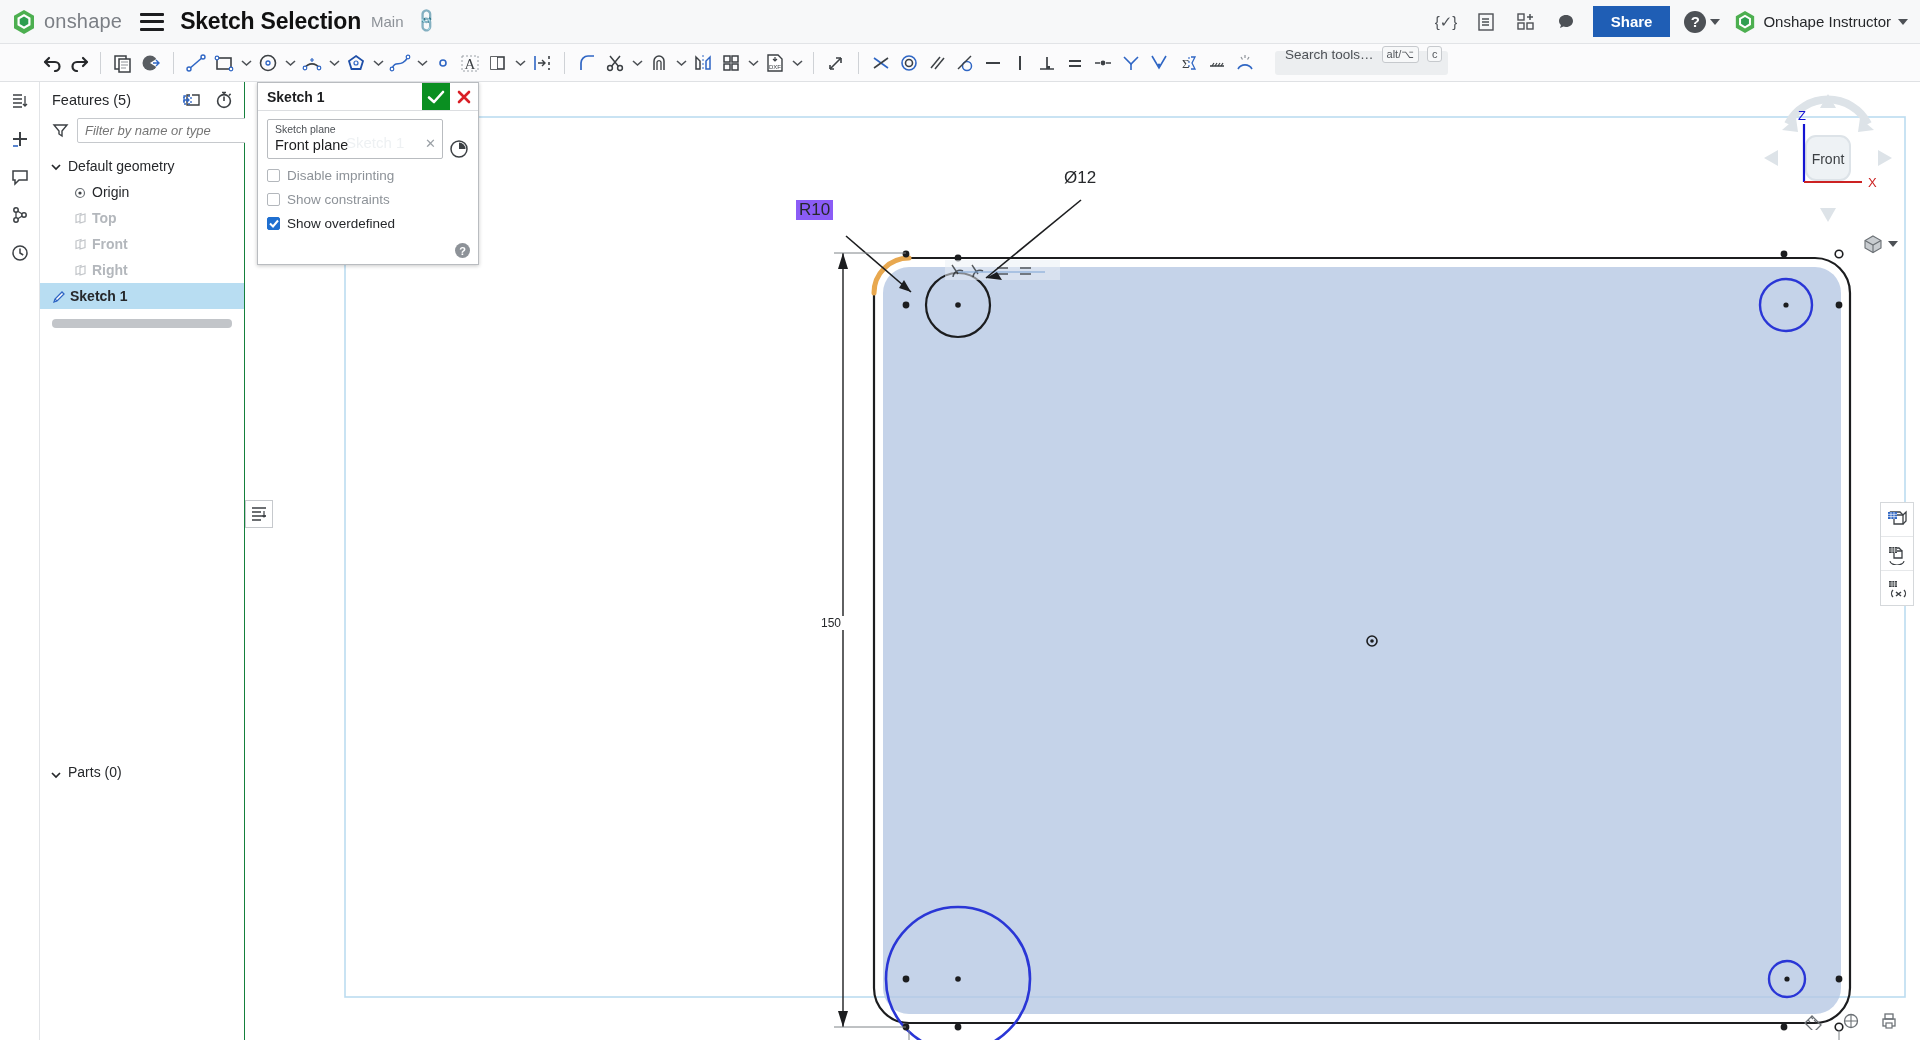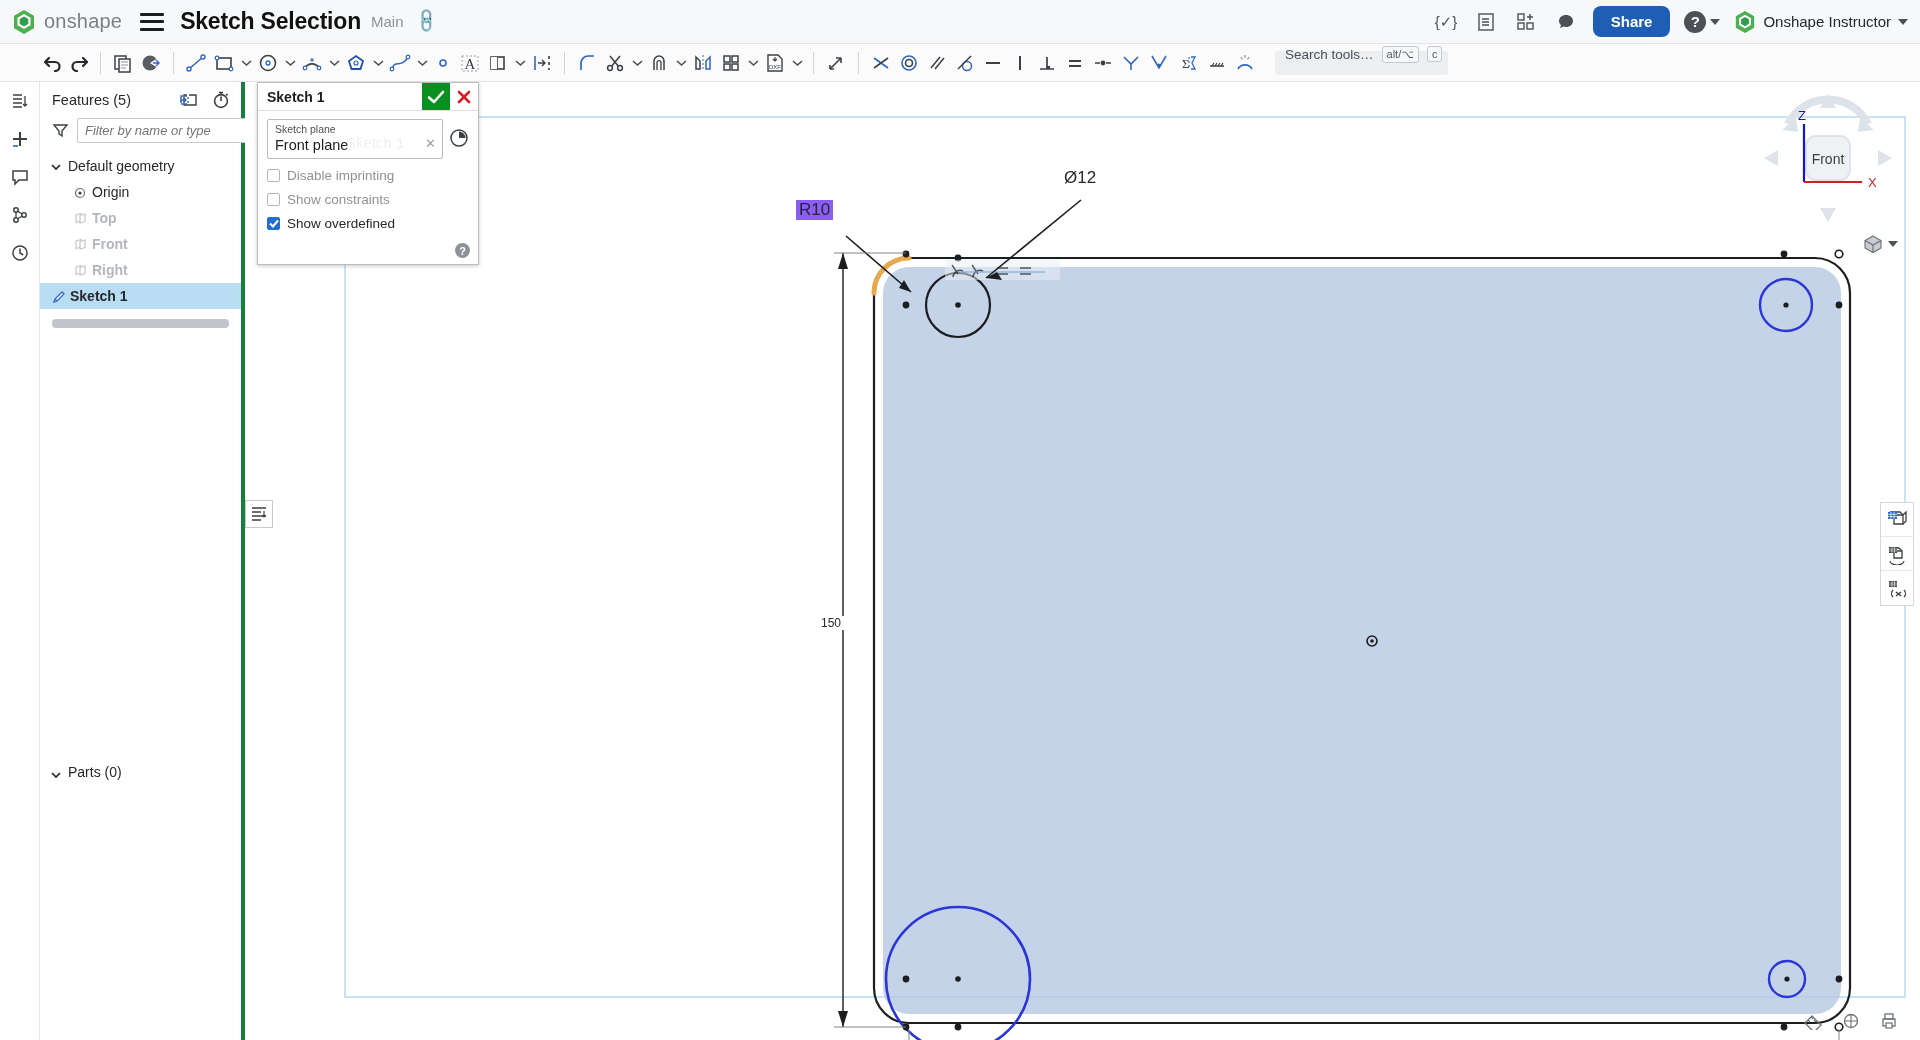--- a/index.html
+++ b/index.html
@@ -24,21 +24,21 @@
   .brand-mark { width:24px; height:26px; display:block; }
   .brand-text { font-size:20px; color:#7b7f85; letter-spacing:.2px; }
   .hamburger { width:24px; height:18px; margin-left:18px; display:flex; flex-direction:column; justify-content:space-between; cursor:pointer;}
   .hamburger i { display:block; height:3px; background:#1c1d1f; border-radius:1px;}
   .doc-title { font-size:23px; font-weight:bold; margin-left:16px; color:#111; letter-spacing:-.2px;}
   .doc-branch { font-size:15px; color:#8d9298; margin-left:10px;}
   .link-icon { margin-left:12px; color:#3a3d41; font-size:17px; transform:rotate(-45deg); display:inline-block;}
   .header-right { margin-left:auto; display:flex; align-items:center; gap:14px;}
   .hicon { width:26px; height:26px; display:flex; align-items:center; justify-content:center; color:#4d5156; cursor:pointer;}
   .share-btn {
-    background:#1f5eb5; color:#fff; border:none; border-radius:8px;
+    background:#1f5eb5; color:#fff; border:none; border-radius:0;
     font-size:15px; font-weight:bold; padding:7px 18px; cursor:pointer;
     font-family:"Liberation Sans", sans-serif;
   }
   .help-wrap { display:flex; align-items:center; gap:4px; cursor:pointer;}
   .help-circle { width:22px; height:22px; border-radius:50%; background:#4d5156; color:#fff;
     display:flex; align-items:center; justify-content:center; font-size:15px; font-weight:bold;}
   .caret { width:0;height:0;border-left:5px solid transparent;border-right:5px solid transparent;border-top:6px solid #4d5156;}
   .user-wrap { display:flex; align-items:center; gap:7px; cursor:pointer; }
   .user-name { font-size:15px; color:#26282b; }
 
@@ -65,21 +65,21 @@
 
   
   .main { position:absolute; top:82px; left:0; right:0; bottom:0; display:flex; }
 
   
   .rail { width:40px; background:#ffffff; border-right:1px solid #e2e4e7; padding-top:6px;
           display:flex; flex-direction:column; align-items:center; gap:12px;}
   .rail-ic { width:26px; height:26px; display:flex;align-items:center;justify-content:center; cursor:pointer; color:#3c4044;}
 
   
-  .panel { width:205px; background:#fff; border-right:4px solid #15803d; display:flex; flex-direction:column;}
+  .panel { width:205px; background:#fff; border-right:1px solid #15803d; display:flex; flex-direction:column;}
   .panel-head { display:flex; align-items:center; padding:8px 10px 4px 12px; }
   .panel-title { font-size:14.5px; color:#26282b;}
   .panel-head-ic { margin-left:auto; display:flex; gap:12px; }
   .phic { width:20px;height:20px; display:flex;align-items:center;justify-content:center;cursor:pointer;color:#4d5156;}
   .filter-row { display:flex; align-items:center; gap:8px; padding:4px 10px 8px 12px;}
   .filter-input {
     flex:1; height:25px; border:1px solid #c6c9cd; border-radius:2px; background:#fff;
     font-style:italic; font-size:13px; color:#8d9298; padding:0 7px;
     font-family:"Liberation Sans", sans-serif;
   }
@@ -99,21 +99,21 @@
 
   .dlg {
     position:absolute; left:12px; top:0px; width:222px; background:#fff;
     border:1px solid #b9bcc0; box-shadow:0 1px 4px rgba(0,0,0,.22); z-index:40;
   }
   .dlg-head { display:flex; align-items:stretch; height:28px; border-bottom:1px solid #dcdee1;}
   .dlg-title { flex:1; display:flex; align-items:center; padding-left:9px; font-size:14px; font-weight:bold; color:#1c1d1f;}
   .dlg-ok { width:28px; background:#0a8f21; display:flex;align-items:center;justify-content:center; cursor:pointer;}
   .dlg-cancel { width:28px; display:flex;align-items:center;justify-content:center; cursor:pointer;}
   .dlg-body { padding:8px 9px 6px 9px; }
-  .field-wrap { display:flex; align-items:flex-start; gap:6px; }
+  .field-wrap { display:flex; align-items:flex-end; gap:6px; }
   .field {
     flex:1; border:1px solid #b9bcc0; border-radius:2px; height:40px; position:relative;
     padding:3px 6px 0 7px; background:#fff;
   }
   .field-lbl { font-size:10.5px; color:#4d5156; line-height:12px;}
   .field-val { font-size:14.5px; color:#1c1d1f; line-height:20px;}
   .field-ghost { position:absolute; left:78px; top:14px; font-size:15px; color:#eef1f3;}
   .field-x { position:absolute; right:6px; top:16px; font-size:13px; color:#9aa0a6; cursor:pointer;}
   .hist-ic { width:20px; height:20px; margin-top:9px; cursor:pointer;}
   .cb-row { display:flex; align-items:center; gap:7px; margin-top:9px; }

